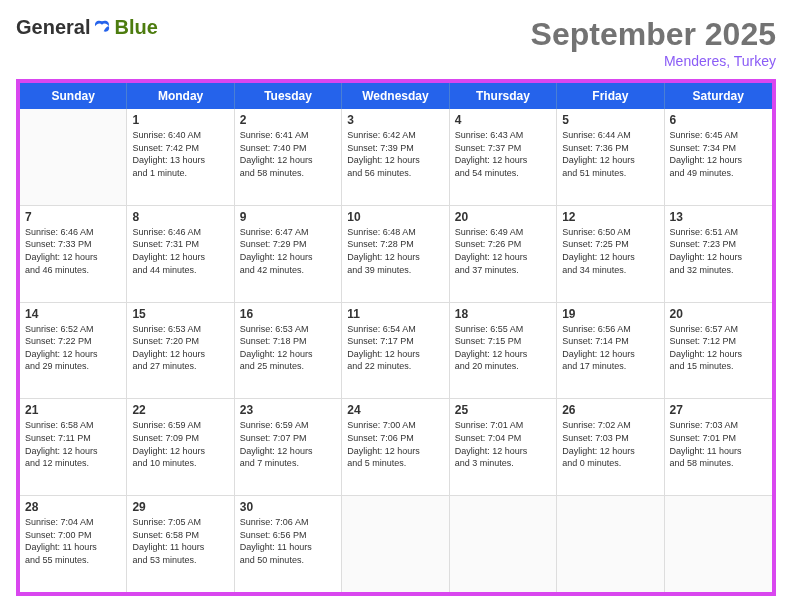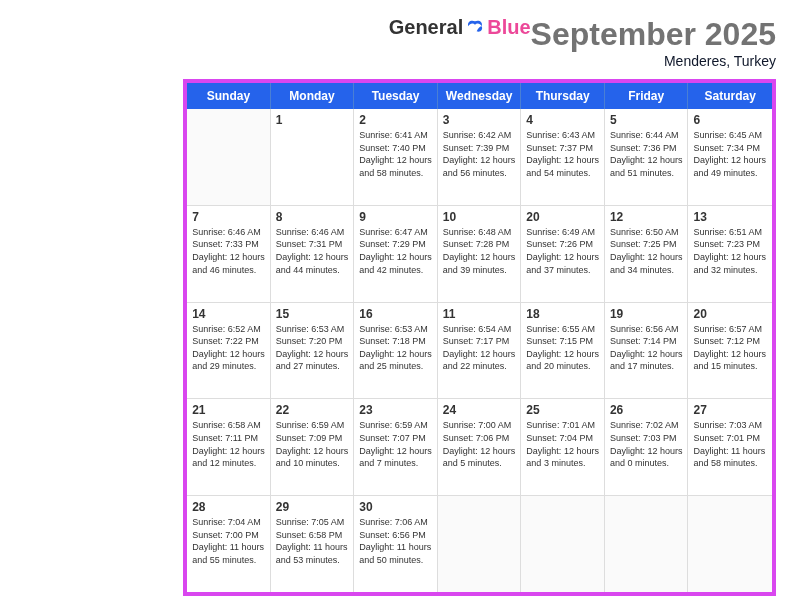--- a/index.html
+++ b/index.html
@@ -9,21 +9,20 @@
       font-family: Arial, sans-serif;
       background: #fff;
       overflow: hidden;
     }
     .page {
       width: 792px;
       height: 612px;
       padding: 16px;
       display: flex;
       flex-direction: column;
-      align-items: flex-end;
     }
     .header {
       display: flex;
       justify-content: space-between;
       align-items: flex-start;
       margin-bottom: 10px;
     }
     .logo {
       display: flex;
       flex-direction: column;
@@ -41,21 +40,21 @@
     .title-area {
       text-align: right;
     }
     .month-title {
       font-size: 32px;
       font-weight: bold;
       color: #737373;
     }
     .subtitle {
       font-size: 14px;
-      color: #0f172a;
+      color: #8b5cf6;
     }
     .calendar {
       flex: 1;
       display: flex;
       flex-direction: column;
       border: 4px solid #d946ef;
     }
     .cal-header {
       display: grid;
       grid-template-columns: repeat(7, 1fr);
@@ -109,21 +108,21 @@
 
 <div class="page">
   <div class="header">
     <div class="logo">
       <div class="logo-text">
         <span style="font-size:20px;font-weight:bold;color:#333;">General</span>
         <svg class="logo-icon" viewBox="0 0 24 20" width="22" height="18">
           <path d="M12 2 C16 0 22 2 20 8 C18 4 14 4 12 6 C10 4 6 4 4 8 C2 2 8 0 12 2Z" fill="#2563eb"></path>
           <path d="M20 8 C22 12 18 16 14 14 C16 10 18 8 20 8Z" fill="#2563eb"></path>
         </svg>
-        <span style="font-size:20px;font-weight:bold;color:#ec4899;">Blue</span>
+        <span style="font-size:20px;font-weight:bold;color:#4d7c0f;">Blue</span>
       </div>
     </div>
     <div class="title-area">
       <div class="month-title">September 2025</div>
       <div class="subtitle">Menderes, Turkey</div>
     </div>
   </div>
 
   <div class="calendar">
     <div class="cal-header">
@@ -133,20 +132,21 @@
         <div class="cal-header-cell">Wednesday</div>
         <div class="cal-header-cell">Thursday</div>
         <div class="cal-header-cell">Friday</div>
         <div class="cal-header-cell">Saturday</div>
       </div>
     <div class="cal-body">
     <div class="cal-row">
           <div class="cal-cell empty"></div>
           <div class="cal-cell">
             <div class="day-num">1</div>
+            <div class="cell-text">Sunrise: 6:40 AM<br>Sunset: 7:42 PM<br>Daylight: 13 hours<br>and 1 minute.</div>
           </div>
           <div class="cal-cell">
             <div class="day-num">2</div>
             <div class="cell-text">Sunrise: 6:41 AM<br>Sunset: 7:40 PM<br>Daylight: 12 hours<br>and 58 minutes.</div>
           </div>
           <div class="cal-cell">
             <div class="day-num">3</div>
             <div class="cell-text">Sunrise: 6:42 AM<br>Sunset: 7:39 PM<br>Daylight: 12 hours<br>and 56 minutes.</div>
           </div>
           <div class="cal-cell">

